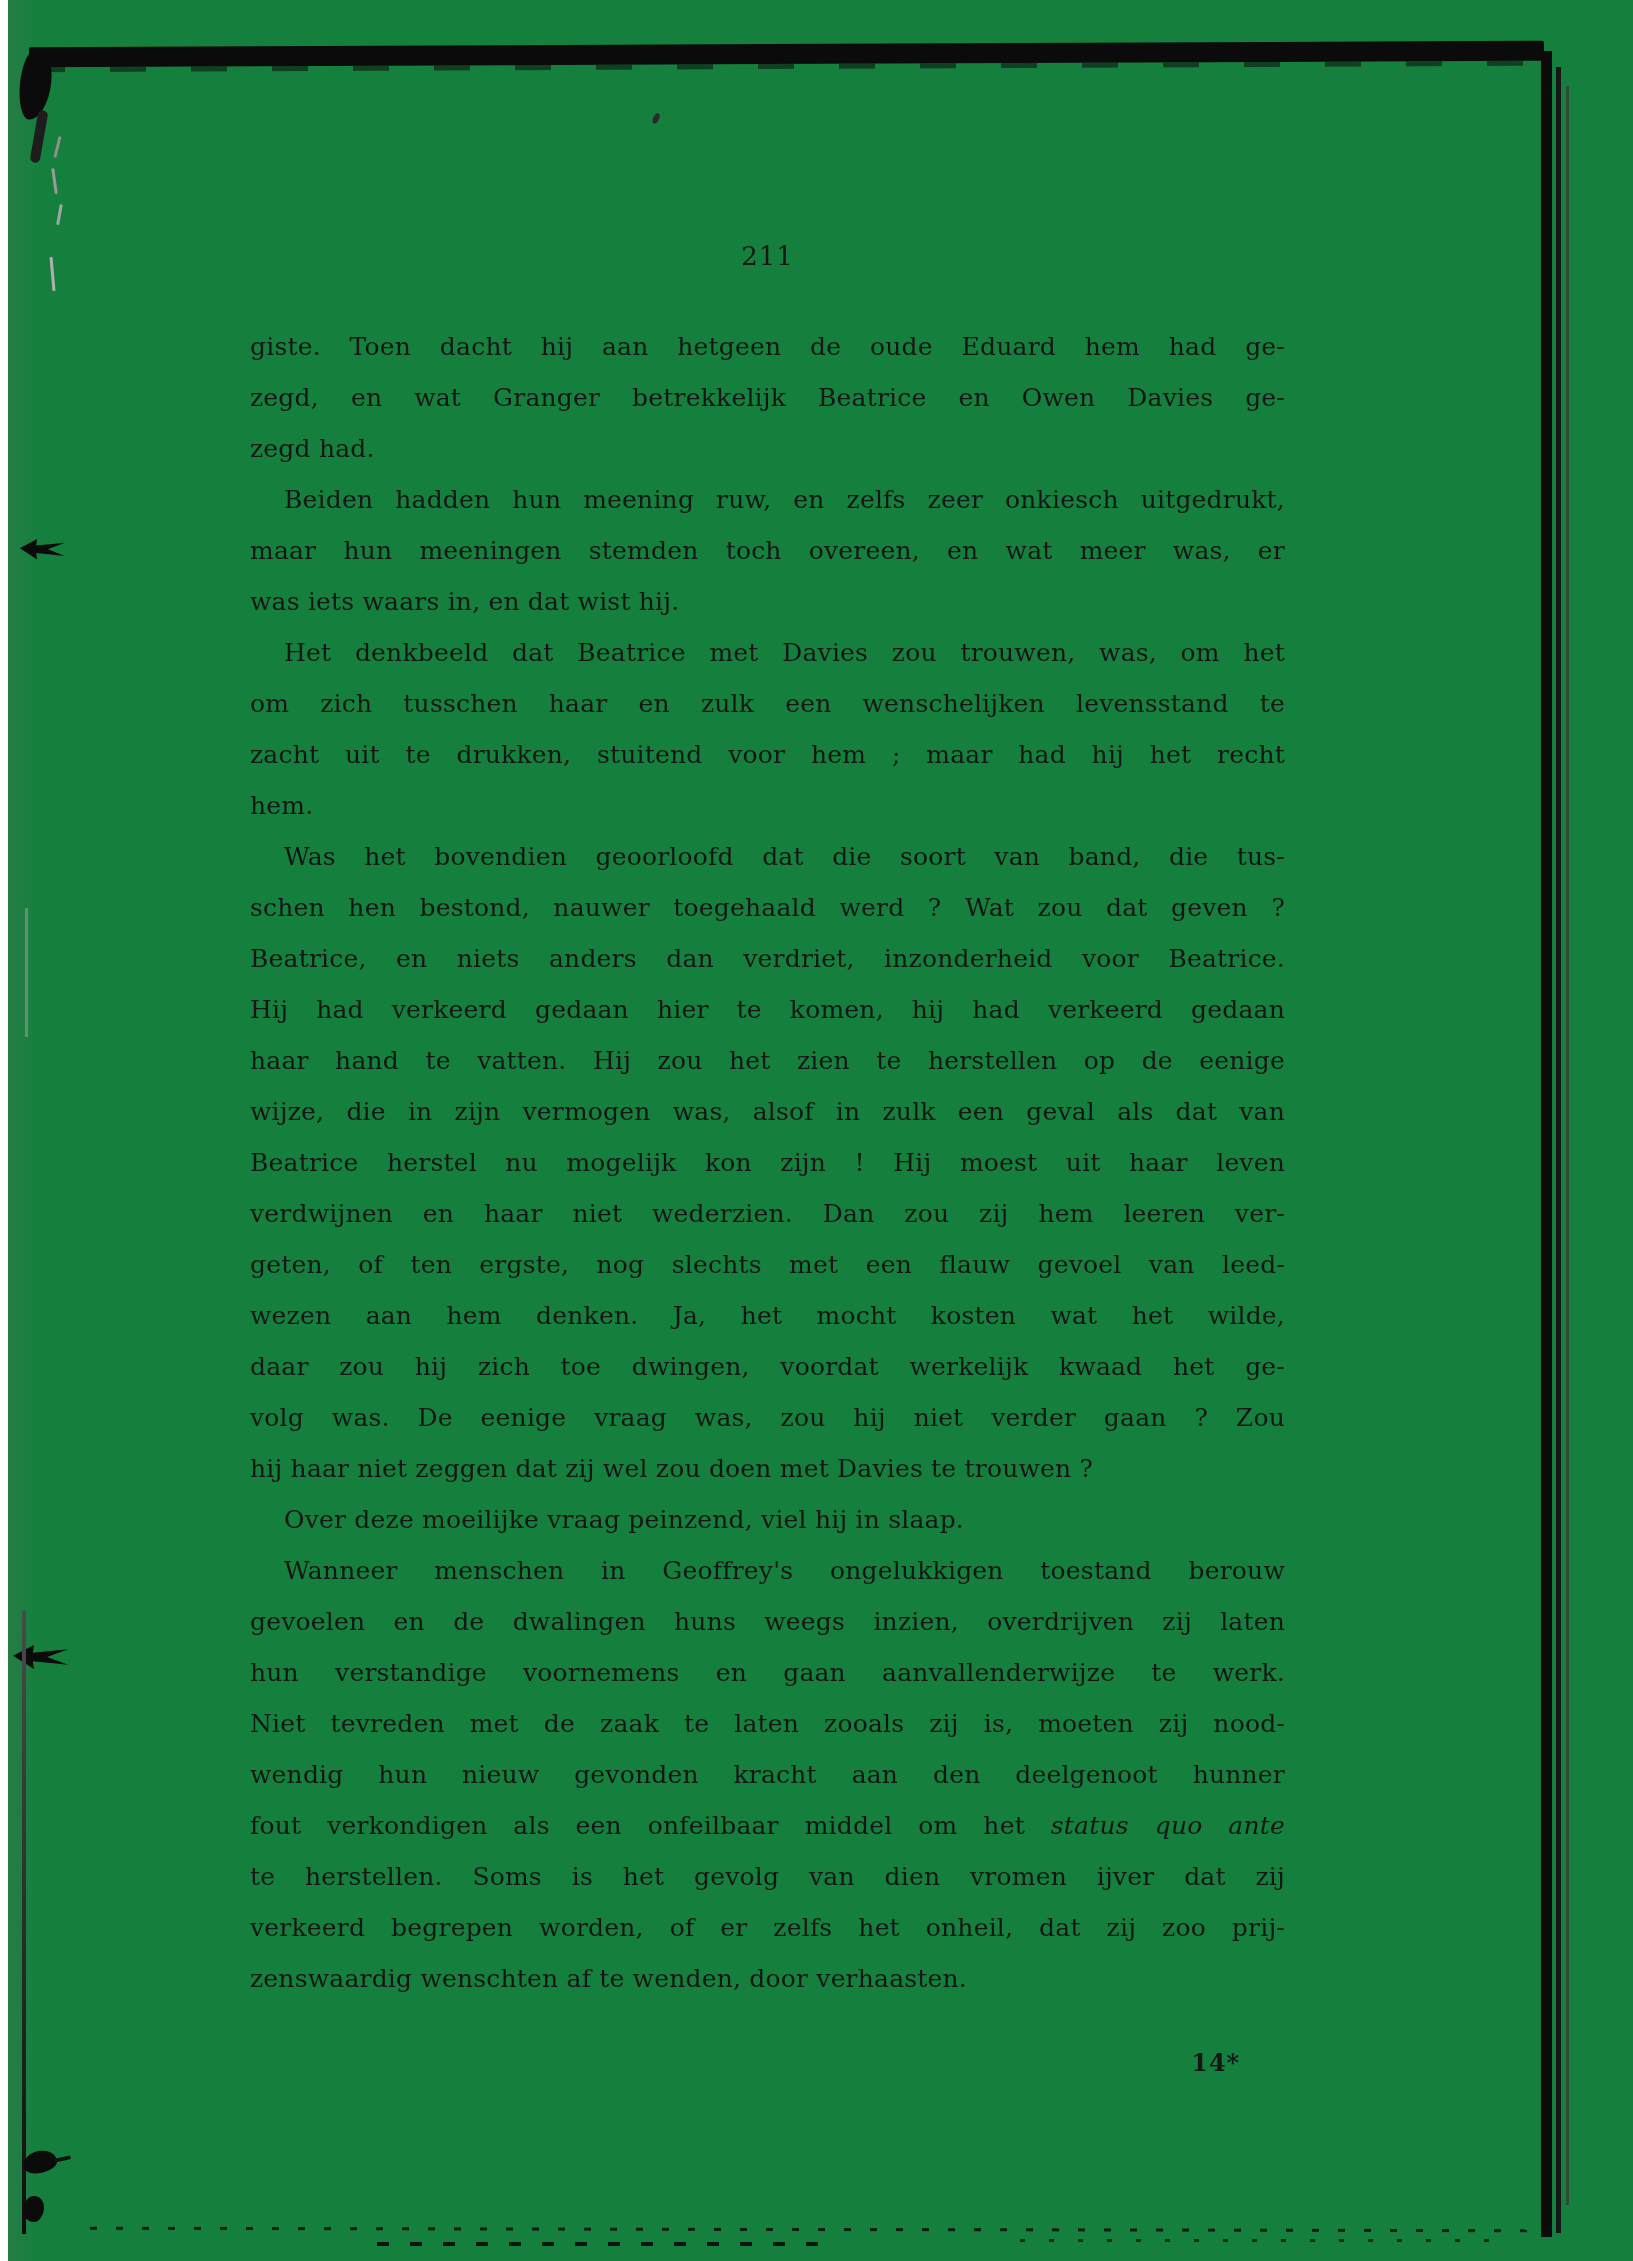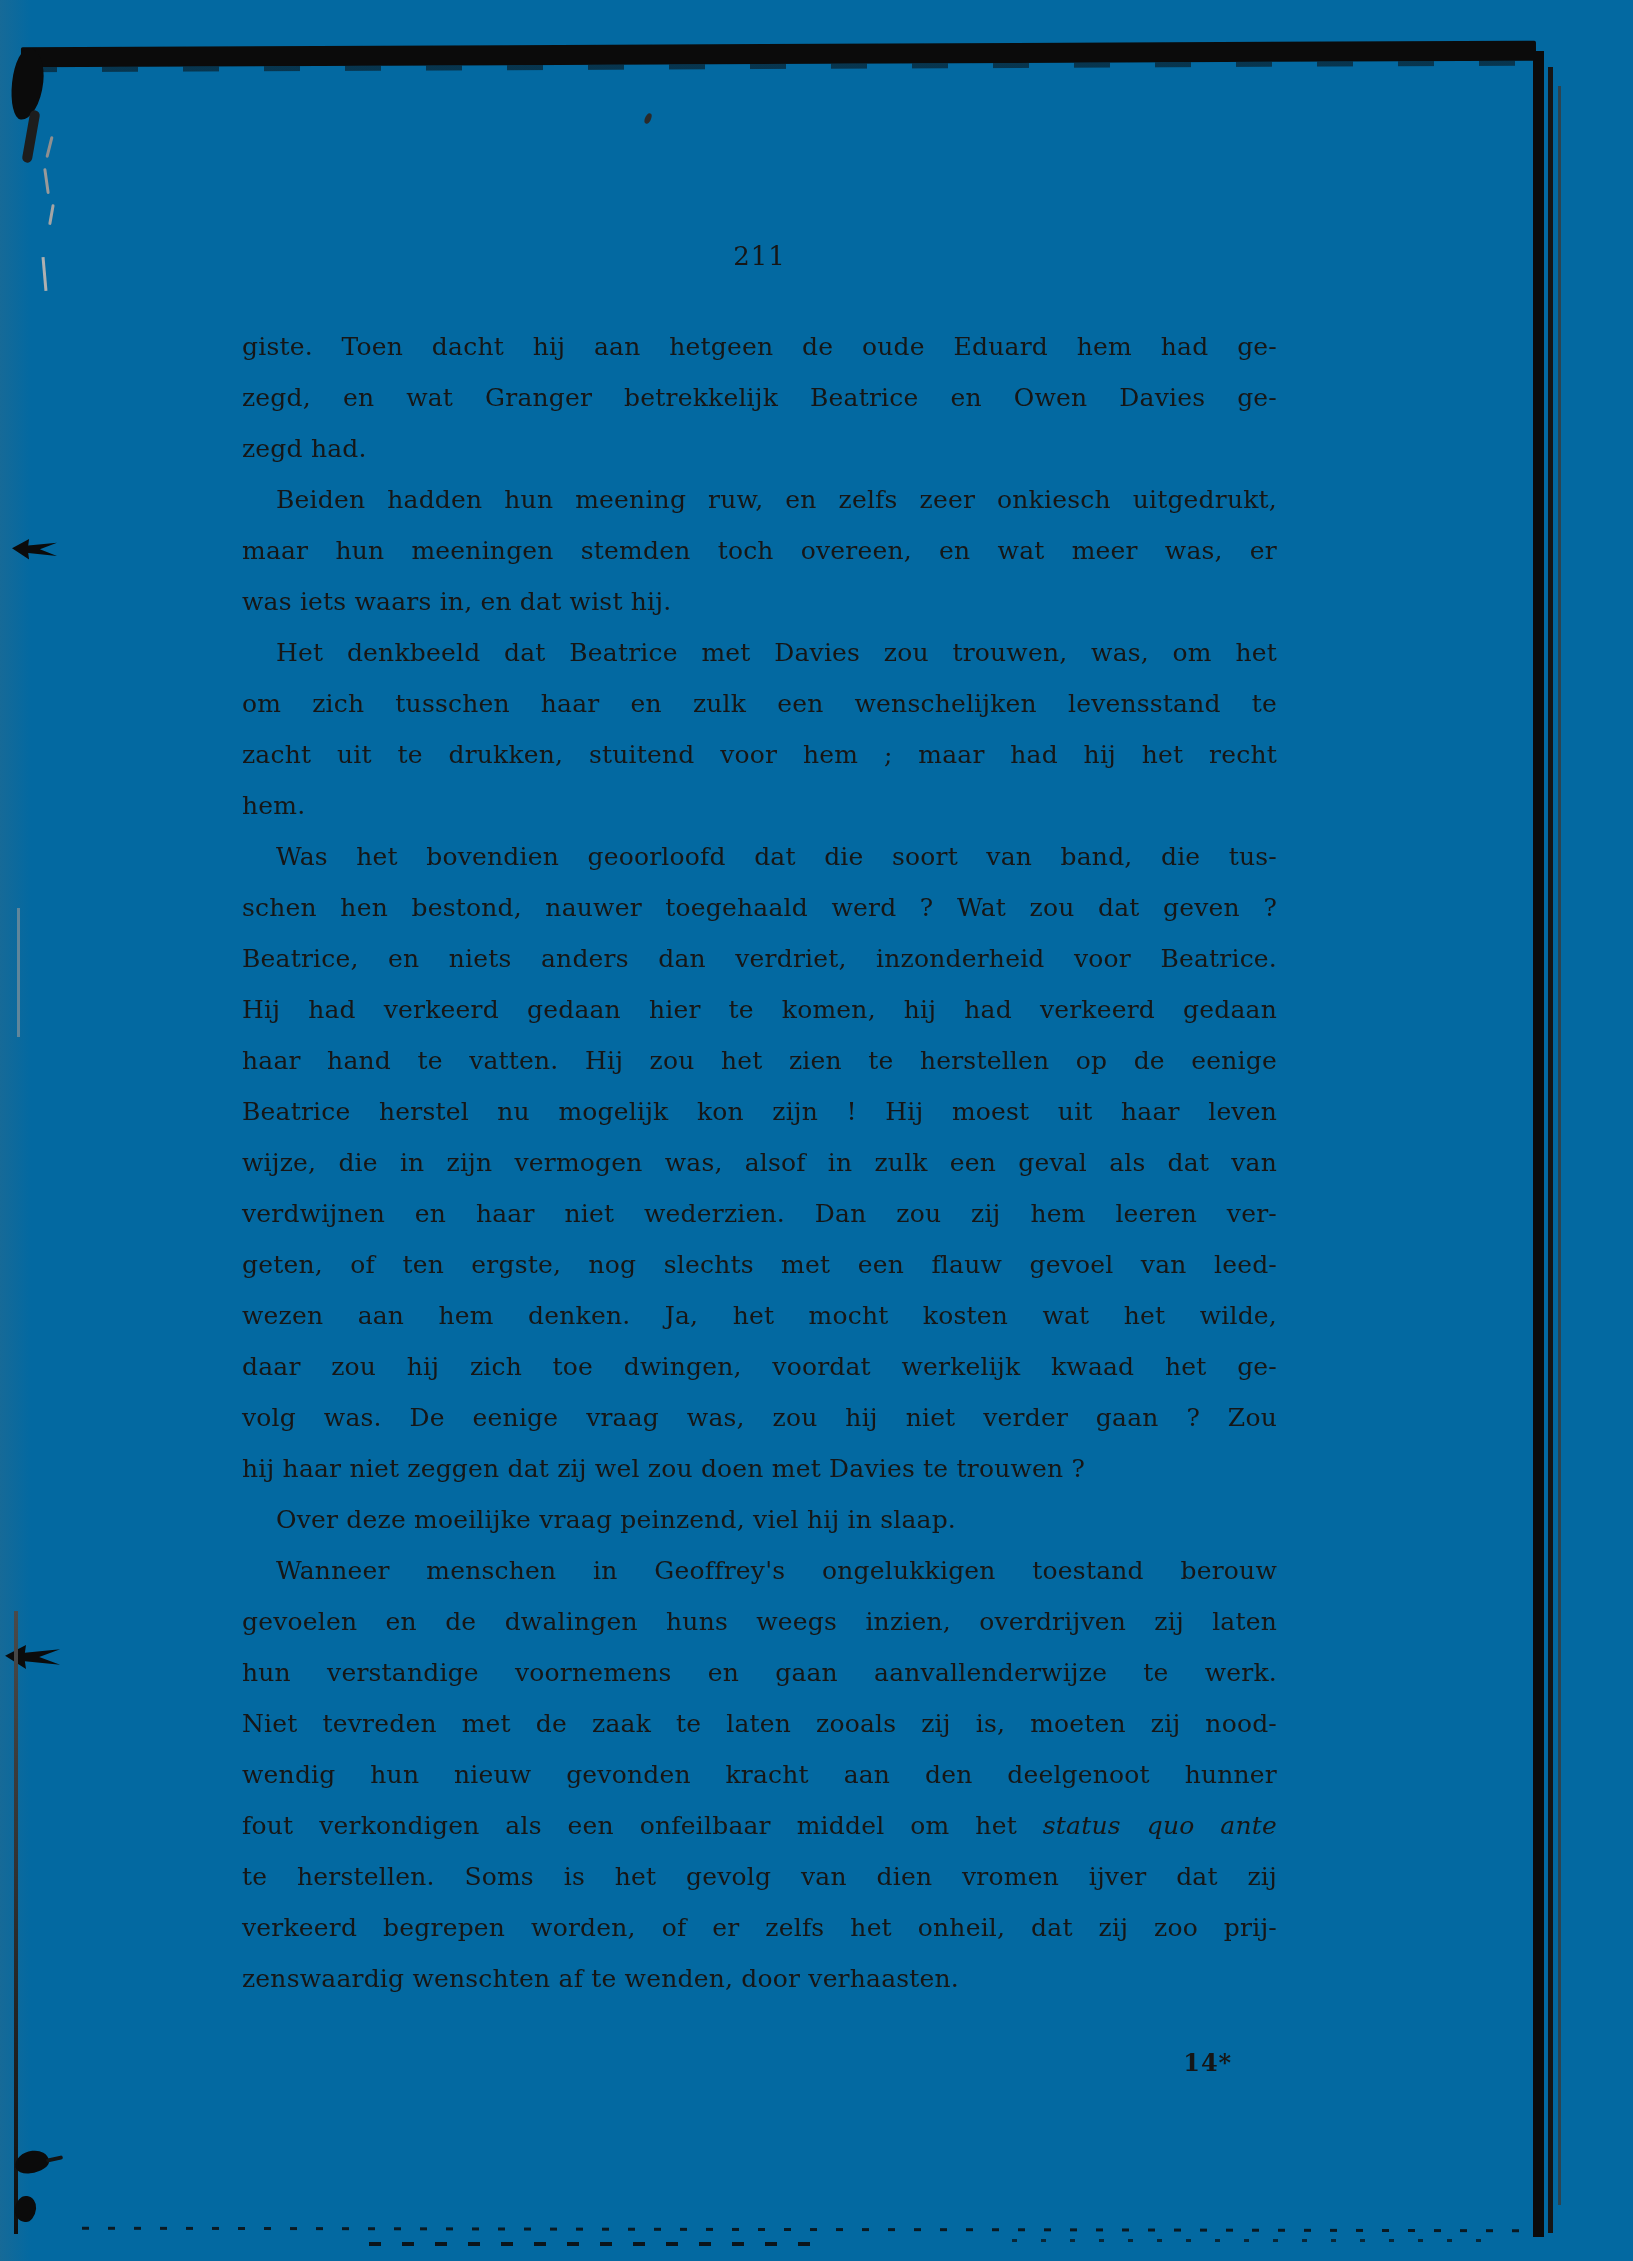--- a/index.html
+++ b/index.html
@@ -3,21 +3,21 @@
 <meta charset="utf-8">
 <style>
   html, body { margin: 0; padding: 0; }
   body {
     width: 1633px; height: 2261px;
     position: relative; overflow: hidden;
     background: #ffffff;
     font-family: "DejaVu Serif", "Liberation Serif", serif;
     color: #161616;
   }
-  .scan-page { position: absolute; inset: 0; background: #0369a1; }
+  .scan-page { position: absolute; inset: 0; background: #15803d; margin-left: 8px; }
   .edge-shade {
     position: absolute; left: 0; top: 0; width: 31px; height: 100%;
     background: linear-gradient(90deg, rgba(110,110,110,.18), rgba(255,255,255,0));
   }
 
   .page-number {
     position: absolute; left: 242px; top: 241px; width: 1035px;
     text-align: center; font-size: 26px; letter-spacing: 0.9px;
   }
 
@@ -126,22 +126,22 @@
         <div class="line"><span>om zich tusschen haar en zulk een wenschelijken levensstand te</span></div>
         <div class="line"><span>zacht uit te drukken, stuitend voor hem ; maar had hij het recht</span></div>
         <div class="line last"><span>hem.</span></div>
       </div>
       <div class="paragraph">
         <div class="line first"><span>Was het bovendien geoorloofd dat die soort van band, die tus-</span></div>
         <div class="line"><span>schen hen bestond, nauwer toegehaald werd ? Wat zou dat geven ?</span></div>
         <div class="line"><span>Beatrice, en niets anders dan verdriet, inzonderheid voor Beatrice.</span></div>
         <div class="line"><span>Hij had verkeerd gedaan hier te komen, hij had verkeerd gedaan</span></div>
         <div class="line"><span>haar hand te vatten. Hij zou het zien te herstellen op de eenige</span></div>
+        <div class="line"><span>wijze, die in zijn vermogen was, alsof in zulk een geval als dat van</span></div>
         <div class="line"><span>Beatrice herstel nu mogelijk kon zijn ! Hij moest uit haar leven</span></div>
-        <div class="line"><span>wijze, die in zijn vermogen was, alsof in zulk een geval als dat van</span></div>
         <div class="line"><span>verdwijnen en haar niet wederzien. Dan zou zij hem leeren ver-</span></div>
         <div class="line"><span>geten, of ten ergste, nog slechts met een flauw gevoel van leed-</span></div>
         <div class="line"><span>wezen aan hem denken. Ja, het mocht kosten wat het wilde,</span></div>
         <div class="line"><span>daar zou hij zich toe dwingen, voordat werkelijk kwaad het ge-</span></div>
         <div class="line"><span>volg was. De eenige vraag was, zou hij niet verder gaan ? Zou</span></div>
         <div class="line last"><span>hij haar niet zeggen dat zij wel zou doen met Davies te trouwen ?</span></div>
       </div>
       <div class="paragraph">
         <div class="line last first"><span>Over deze moeilijke vraag peinzend, viel hij in slaap.</span></div>
       </div>

